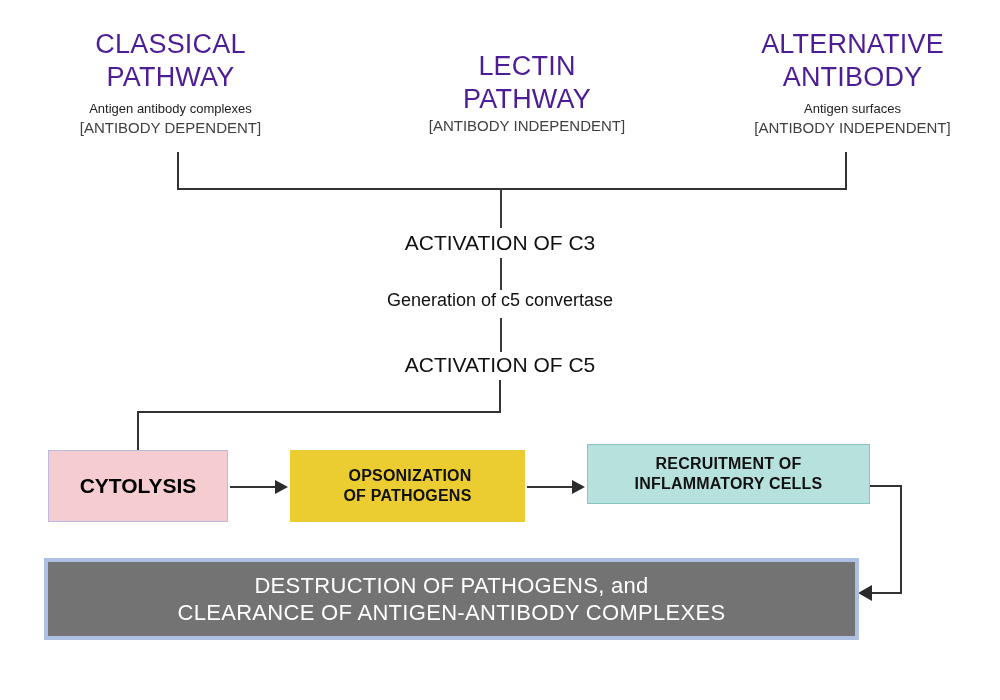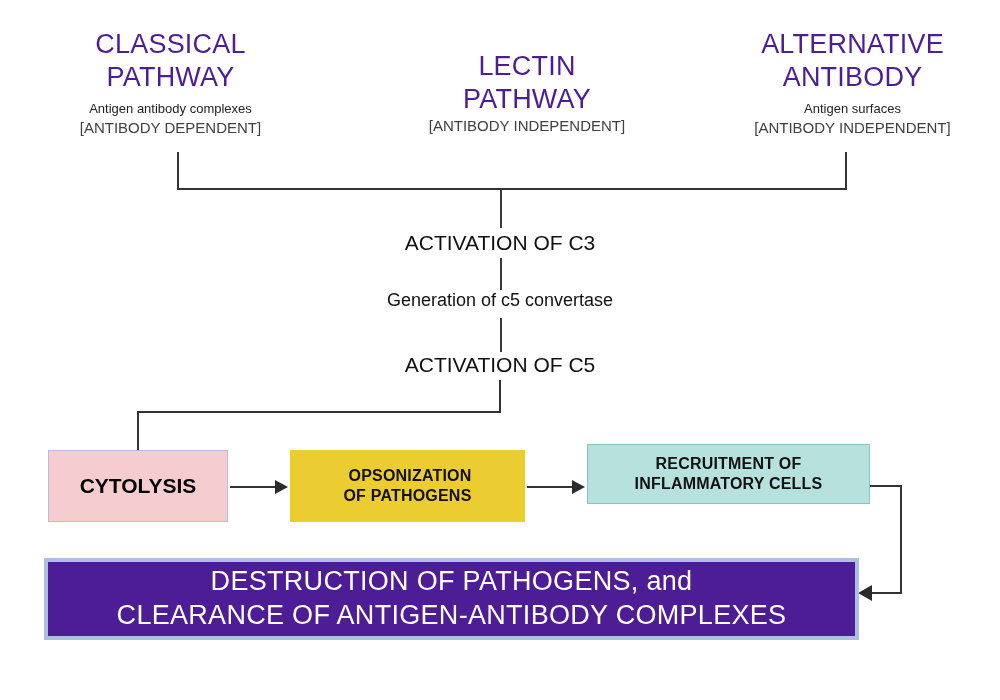--- a/index.html
+++ b/index.html
@@ -95,23 +95,23 @@
     letter-spacing: 0.2px;
   }
   .box-recruitment {
     background: #b7e1dd;
     border: 1.5px solid #86c5c0;
     font-size: 16px;
     color: #111111;
     letter-spacing: 0.2px;
   }
   .box-destruction {
-    background: #4c1d95;
+    background: #737373;
     border: 4px solid #adc0e4;
-    font-size: 27px;
+    font-size: 22px;
     font-weight: normal;
     color: #ffffff;
     letter-spacing: 0.3px;
   }
 
   
   .line-h {
     position: absolute;
     background: #333333;
     height: 2px;

